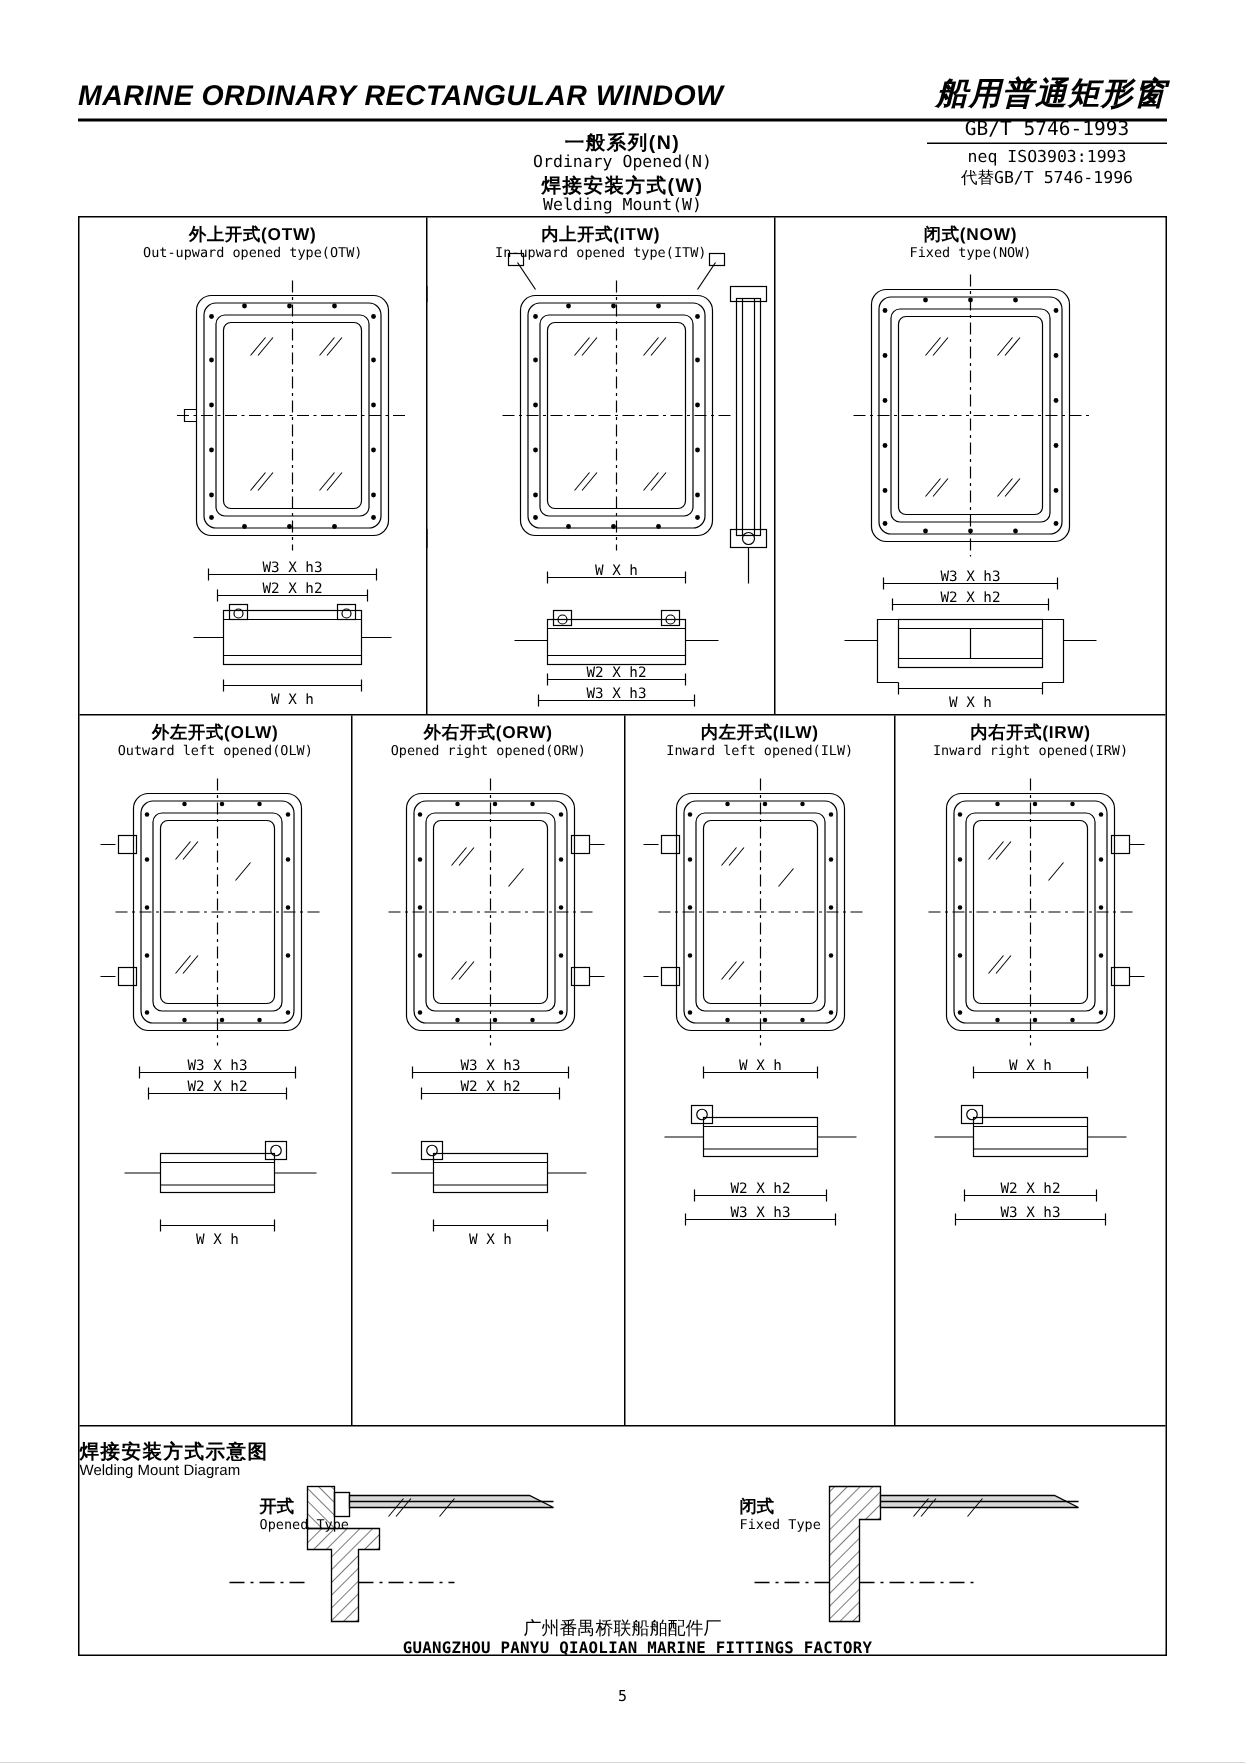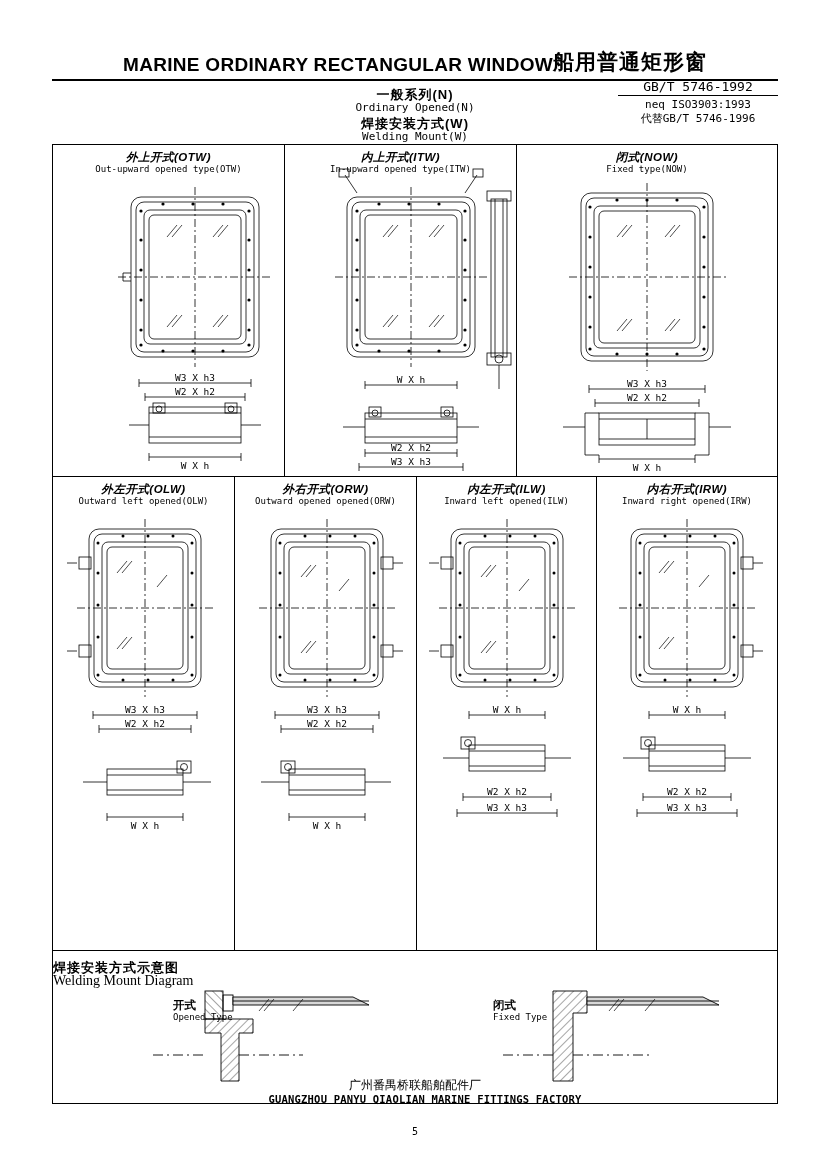--- a/index.html
+++ b/index.html
@@ -22,21 +22,22 @@
   
   .hdr {
     position: absolute;
     left: 52px;
     top: 48px;
     width: 726px;
   }
   .hdr-row {
     display: flex;
     align-items: flex-end;
-    justify-content: center;
+    justify-content: space-between;
+    font-style: italic;
   }
   .hdr-title-en {
     font-weight: bold;
     font-size: 19px;
     letter-spacing: 0.3px;
     color: #000;
     white-space: nowrap;
   }
   .hdr-title-cn {
     font-weight: bold;
@@ -116,38 +117,37 @@
 
   .cap {
     text-align: center;
     padding-top: 6px;
     line-height: 12px;
   }
   .cap .cn {
     font-size: 11.5px;
     font-weight: bold;
     letter-spacing: 0.5px;
-    font-style: italic;
   }
   .cap .en {
     font-family: "DejaVu Sans Mono", monospace;
     font-size: 9px;
   }
 
   .svgwrap { position: absolute; left: 0; top: 0; width: 100%; height: 100%; }
   svg { display: block; }
 
   
   .band3 .b3title {
     text-align: left;
     padding-top: 10px;
     line-height: 13px;
   }
   .band3 .b3title .cn { font-size: 13px; font-weight: bold; letter-spacing: 1px; }
-  .band3 .b3title .en { font-family: Liberation Serif, serif; font-size: 14px; }
+  .band3 .b3title .en { font-family: Liberation Sans, sans-serif; font-size: 10px; }
   .b3sub {
     position: absolute;
     top: 48px;
     text-align: left;
     line-height: 12px;
   }
   .b3sub .cn { font-size: 11.5px; font-weight: bold; }
   .b3sub .en { font-family: "DejaVu Sans Mono", monospace; font-size: 9px; }
   .b3sub-left { left: 120px; width: 160px; }
   .b3sub-right { left: 440px; width: 160px; }
@@ -184,21 +184,21 @@
 
   <div class="hdr">
     <div class="hdr-row">
       <div class="hdr-title-en">MARINE ORDINARY RECTANGULAR WINDOW</div>
       <div class="hdr-title-cn">船用普通矩形窗</div>
     </div>
     <div class="hdr-rule"></div>
   </div>
 
   <div class="std-block">
-    <div class="std-main">GB/T 5746-1992</div>
+    <div class="std-main">GB/T 5746-1993</div>
     <div>neq ISO3903:1993</div>
     <div>代替GB/T 5746-1996</div>
   </div>
 
   <div class="series">
     <div class="cn">一般系列(N)</div>
     <div class="en">Ordinary Opened(N)</div>
     <div class="sp"></div>
     <div class="cn">焊接安装方式(W)</div>
     <div class="en">Welding Mount(W)</div>
@@ -530,21 +530,21 @@
                 <text x="92" y="250">W2 X h2</text>
                 <text x="92" y="352">W X h</text>
               </g>
             </svg>
           </div>
         </div>
 
         <div class="cell" style="width:182px;">
           <div class="cap">
             <div class="cn">外右开式(ORW)</div>
-            <div class="en">Outward opened opened(ORW)</div>
+            <div class="en">Opened right opened(ORW)</div>
           </div>
           <div class="svgwrap">
             <svg viewBox="0 0 182 474" width="182" height="474">
               <g stroke="#000" fill="none" stroke-width="0.8">
                 <rect x="36" y="52" width="112" height="158" rx="10" ry="10"></rect>
                 <rect x="41" y="57" width="102" height="148" rx="8" ry="8"></rect>
                 <rect x="49" y="65" width="86" height="132" rx="6" ry="6"></rect>
                 <rect x="54" y="70" width="76" height="122" rx="5" ry="5"></rect>
                 <g fill="#000" stroke="none">
                   <circle cx="45" cy="66" r="1.5"></circle>

